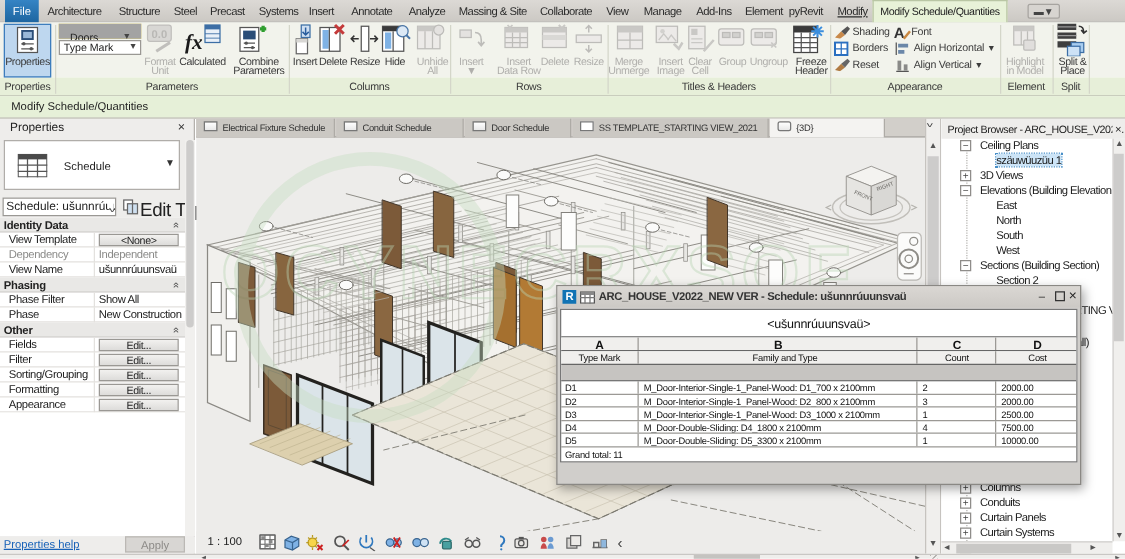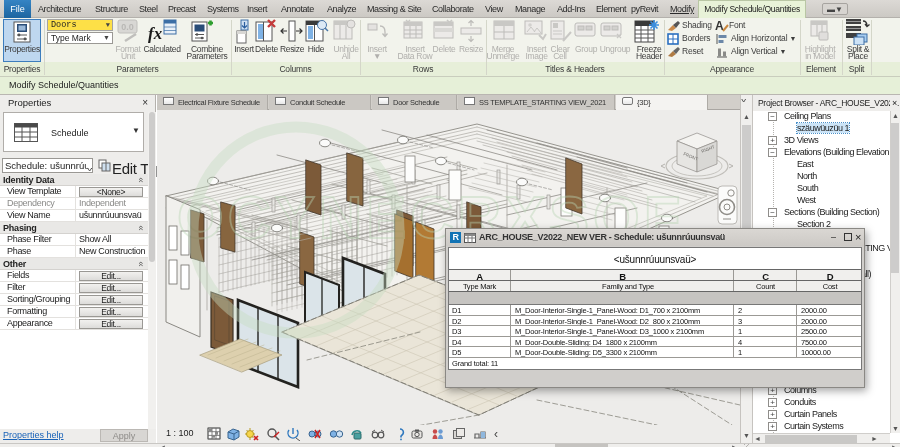--- a/index.html
+++ b/index.html
@@ -96,21 +96,21 @@
   <rect x="1" y="1" width="16" height="20" fill="#fff" stroke="#555"></rect>
   <rect x="4" y="3" width="10" height="8" fill="#2a4d78"></rect>
   <rect x="5.5" y="4.5" width="7" height="5" fill="#9ab8d8"></rect>
   <line x1="4" y1="14" x2="14" y2="14" stroke="#555"></line>
       <circle cx="6" cy="14" r="1.4" fill="#555"></circle>
   <line x1="4" y1="18" x2="14" y2="18" stroke="#555"></line>
       <circle cx="12" cy="18" r="1.4" fill="#555"></circle>
 </svg>
 <div class="rlabel" style="left:3px;top:46px;width:38px;">Properties</div>
 
-<div class="abs" style="left:47px;top:19px;width:66px;height:12px;background:#fde047;border:1px solid #a3a3a3;font-size:8.5px;line-height:10px;padding-left:3px;color:#222;font-family:Liberation Mono, monospace;">Doors<span style="position:absolute;right:2px;top:0;font-size:7px;color:#444;">▼</span></div>
+<div class="abs" style="left:47px;top:19px;width:66px;height:12px;background:#fde047;border:6px solid #a3a3a3;font-size:8.5px;line-height:10px;padding-left:3px;color:#222;">Doors<span style="position:absolute;right:2px;top:0;font-size:7px;color:#444;">▼</span></div>
 <div class="abs" style="left:47px;top:32px;width:66px;height:12px;background:#fff;border:1px solid #9a9894;font-size:8.5px;line-height:10px;padding-left:3px;color:#222;">Type Mark<span style="position:absolute;right:2px;top:0;font-size:7px;color:#444;">▼</span></div>
 
 <svg class="abs" style="left:117px;top:19px;" width="23" height="24" viewBox="0 0 23 24">
   <rect x="1" y="1" width="19" height="13" rx="2" fill="#d8d7d4" stroke="#c0bfbc"></rect>
   <text x="10.5" y="11" font-size="9" font-weight="bold" fill="#b9b8b5" text-anchor="middle">0.0</text>
   <line x1="8" y1="22" x2="19" y2="15" stroke="#c0bfbc" stroke-width="2.5"></line>
 </svg>
 <div class="rlabel dis" style="left:108px;top:46px;width:40px;">Format
 Unit</div>
 

